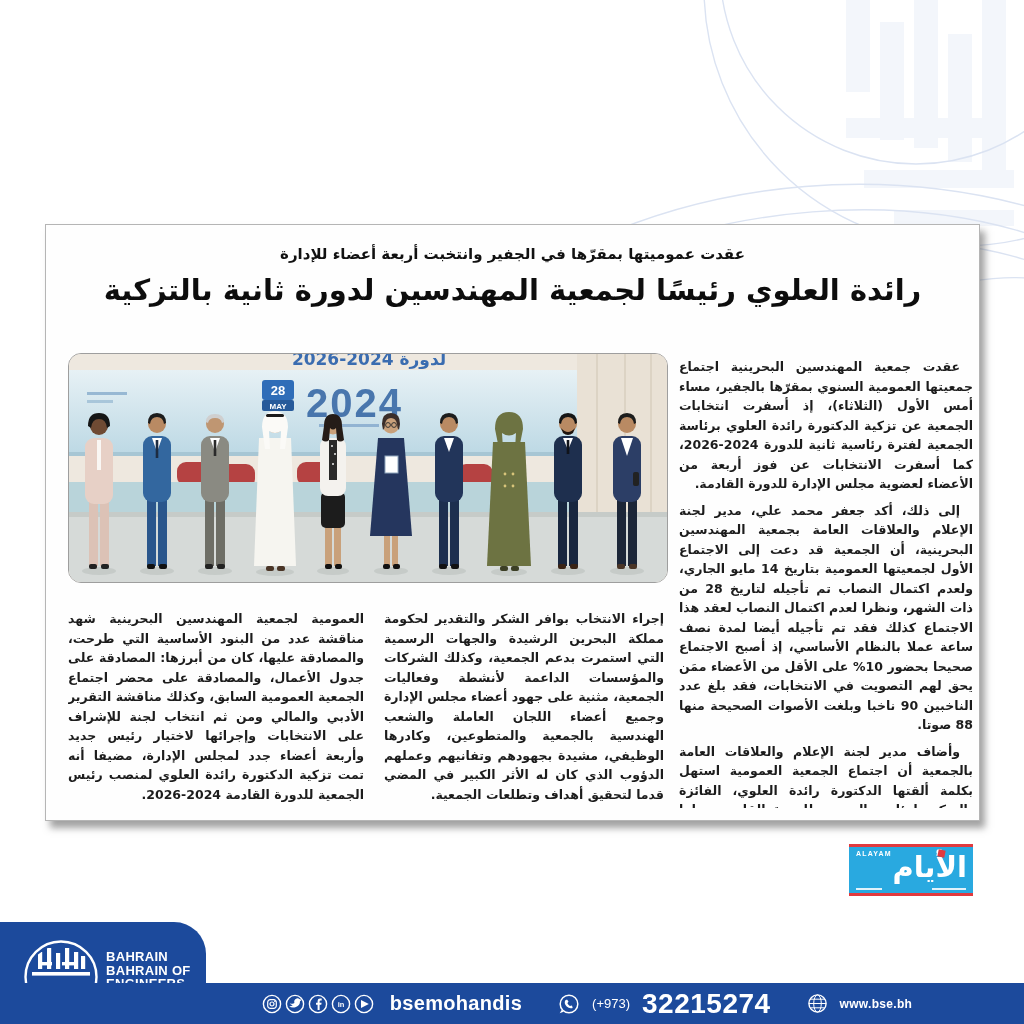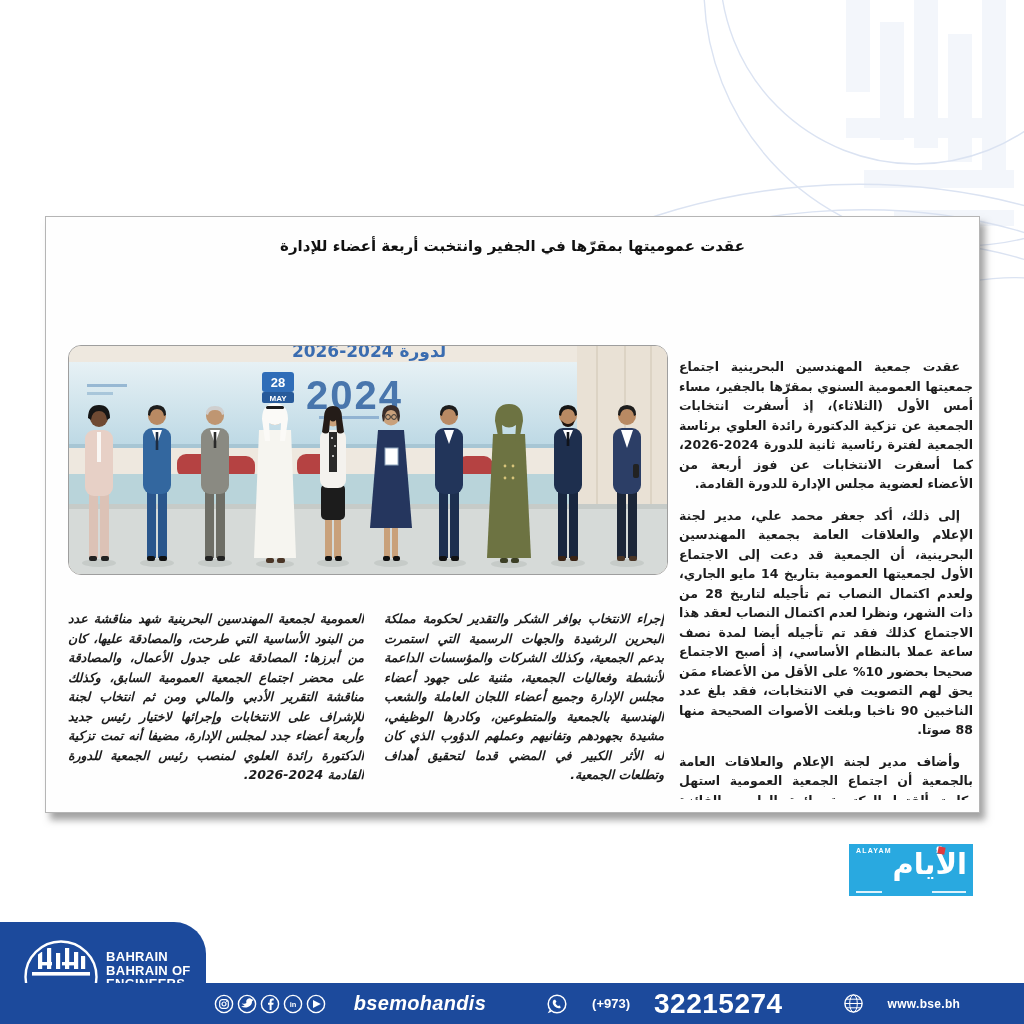--- a/index.html
+++ b/index.html
@@ -4,50 +4,50 @@
 <style>
   html,body{margin:0;padding:0;}
   body{
     width:1024px;height:1024px;position:relative;overflow:hidden;
     background:#ffffff;font-family:"DejaVu Sans",sans-serif;
   }
   
   .deco{position:absolute;top:0;right:0;width:430px;height:310px;pointer-events:none;}
   
   .clip{
-    position:absolute;left:45px;top:216px;width:933px;height:595px;
+    position:absolute;left:45px;top:224px;width:933px;height:595px;
     background:#fefefe;border:1px solid #b5b5b5;
     box-shadow:5px 7px 7px rgba(85,85,85,.55);
   }
   .kicker{
     position:absolute;top:20px;left:0;right:0;text-align:center;
     font-size:15px;font-weight:bold;color:#111;direction:rtl;
   }
   .headline{
     position:absolute;top:48px;left:0;right:0;text-align:center;
     font-size:29px;font-weight:bold;color:#0d0d0d;direction:rtl;letter-spacing:-.5px;
   }
   .photo{
     position:absolute;left:22px;top:128px;width:598px;height:228px;
     border:1px solid #9e9e9e;border-radius:13px;overflow:hidden;background:#eee8df;
   }
   .photo svg{display:block;}
   .col{
     position:absolute;direction:rtl;text-align:justify;color:#1c1c1c;
     font-size:12.5px;line-height:19.5px;font-weight:bold;overflow:hidden;
   }
-  .col p{margin:12px 0 7px 0;text-indent:13px;}
-  .col p.cont{text-indent:0;font-style:italic;}
+  .col p{margin:4px 0 7px 0;text-indent:13px;}
+  .col p.cont{text-indent:0;}
   .col-right{left:633px;top:128px;width:294px;height:455px;}
   .col-left{left:22px;top:380px;width:296px;height:202px;}
   .col-mid{left:338px;top:380px;width:280px;height:202px;}
   
   .alayam{
     position:absolute;left:849px;top:844px;width:124px;height:52px;
-    display:flex;flex-direction:row;
+    display:flex;flex-direction:column;
   }
   .alayam .bar{height:3px;background:#e23a3e;}
   .alayam .box{flex:1;background:#29a9e0;position:relative;overflow:hidden;}
   .alayam .latin{position:absolute;top:3px;left:7px;color:#fff;font-size:7px;font-weight:bold;
     letter-spacing:1.2px;font-family:"Liberation Sans",sans-serif;}
   .alayam .arabic{position:absolute;top:0px;right:6px;color:#fff;font-size:29px;font-weight:bold;
     direction:rtl;line-height:40px;}
   .alayam .accent{position:absolute;top:3px;right:28px;width:7px;height:7px;background:#e23a3e;transform:rotate(12deg);}
   .alayam .micro{position:absolute;bottom:3px;height:2px;background:rgba(255,255,255,.85);}
   .alayam .micro.l{left:7px;width:26px;}
@@ -59,26 +59,26 @@
   }
   .bse-emblem{position:absolute;left:22px;top:16px;}
   .bse-name{
     position:absolute;left:106px;top:28px;color:#fff;font-weight:bold;
     font-family:"Liberation Sans",sans-serif;font-size:13px;line-height:13.5px;letter-spacing:.3px;
   }
   .footbar{
     position:absolute;left:0;top:983px;width:1024px;height:41px;background:#1c4a9c;
     display:flex;align-items:center;justify-content:center;
   }
-  .footwrap{display:flex;align-items:center;gap:24px;margin-left:150px;
+  .footwrap{display:flex;align-items:center;gap:12px;margin-left:150px;
     font-family:"Liberation Sans",sans-serif;color:#fff;}
   .socials{display:flex;align-items:center;gap:3px;}
-  .handle{font-size:20px;font-weight:bold;letter-spacing:.3px;margin-left:4px;font-style:italic;}
+  .handle{font-size:20px;font-weight:bold;letter-spacing:.3px;margin-left:4px;}
   .sp{width:12px;}
-  .phone-code{font-size:13px;font-weight:bold;}
+  .phone-code{font-size:13px;font-weight:normal;}
   .phone{font-size:28px;font-weight:bold;letter-spacing:.5px;}
   .website{font-size:12px;font-weight:bold;letter-spacing:.3px;}
 </style>
 </head>
 <body>
 
 <div class="deco">
   <svg width="430" height="310" viewBox="0 0 430 310">
     <g fill="#f3f6fb">
       <rect x="252" y="0" width="24" height="92"></rect>
@@ -97,20 +97,21 @@
       <path d="M-5,268 C140,205 300,193 432,233"></path>
       <path d="M40,305 C170,240 320,225 432,260"></path>
       <path d="M300,302 C350,282 405,276 432,278"></path>
     </g>
   </svg>
 </div>
 
 <div class="clip">
 
   <div class="kicker">عقدت عموميتها بمقرّها في الجفير وانتخبت أربعة أعضاء للإدارة</div>
+  <div class="headline">رائدة العلوي رئيسًا لجمعية المهندسين لدورة ثانية بالتزكية</div>
 
   <div class="photo">
     <svg width="598" height="228" viewBox="0 0 598 228">
       <defs>
         <linearGradient id="scr" x1="0" y1="0" x2="0" y2="1">
           <stop offset="0" stop-color="#e7f1f5"></stop>
             <stop offset="1" stop-color="#bcd8e4"></stop>
         </linearGradient>
       </defs>
 

